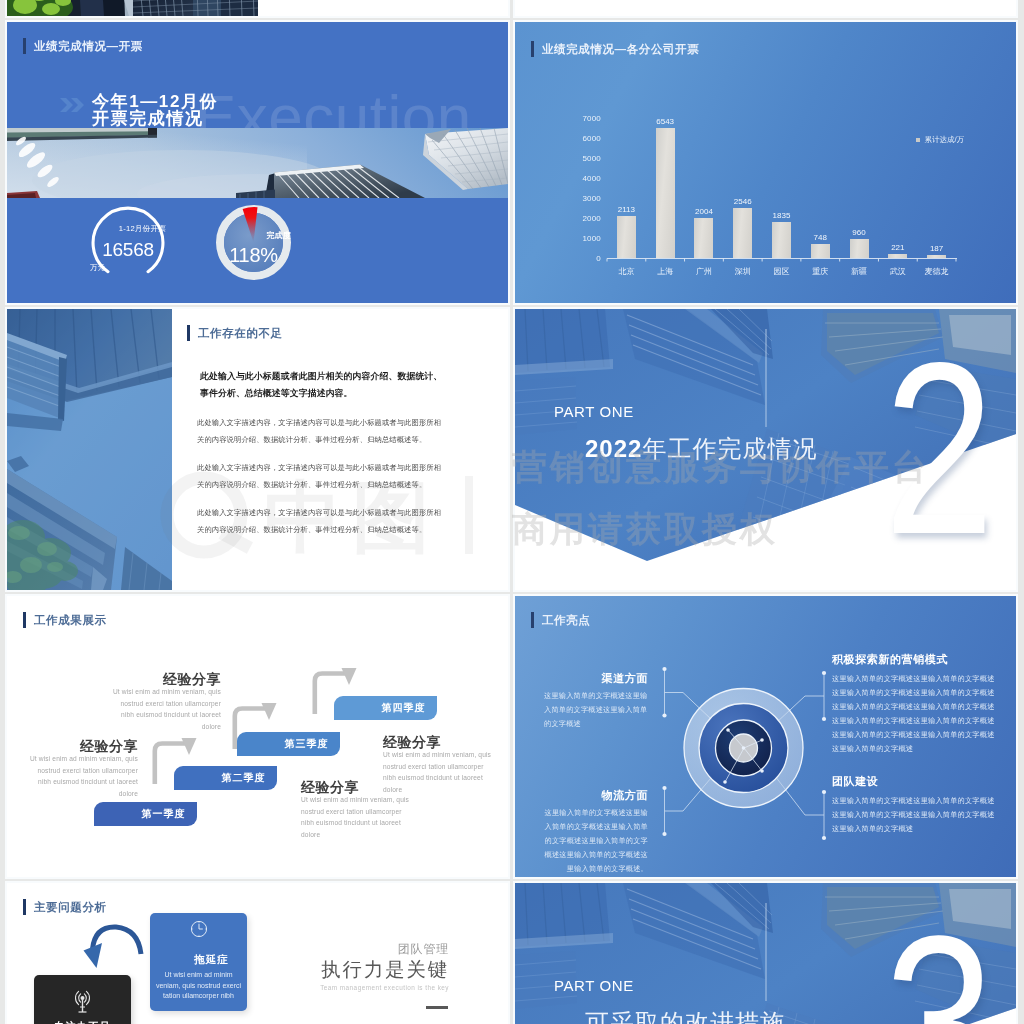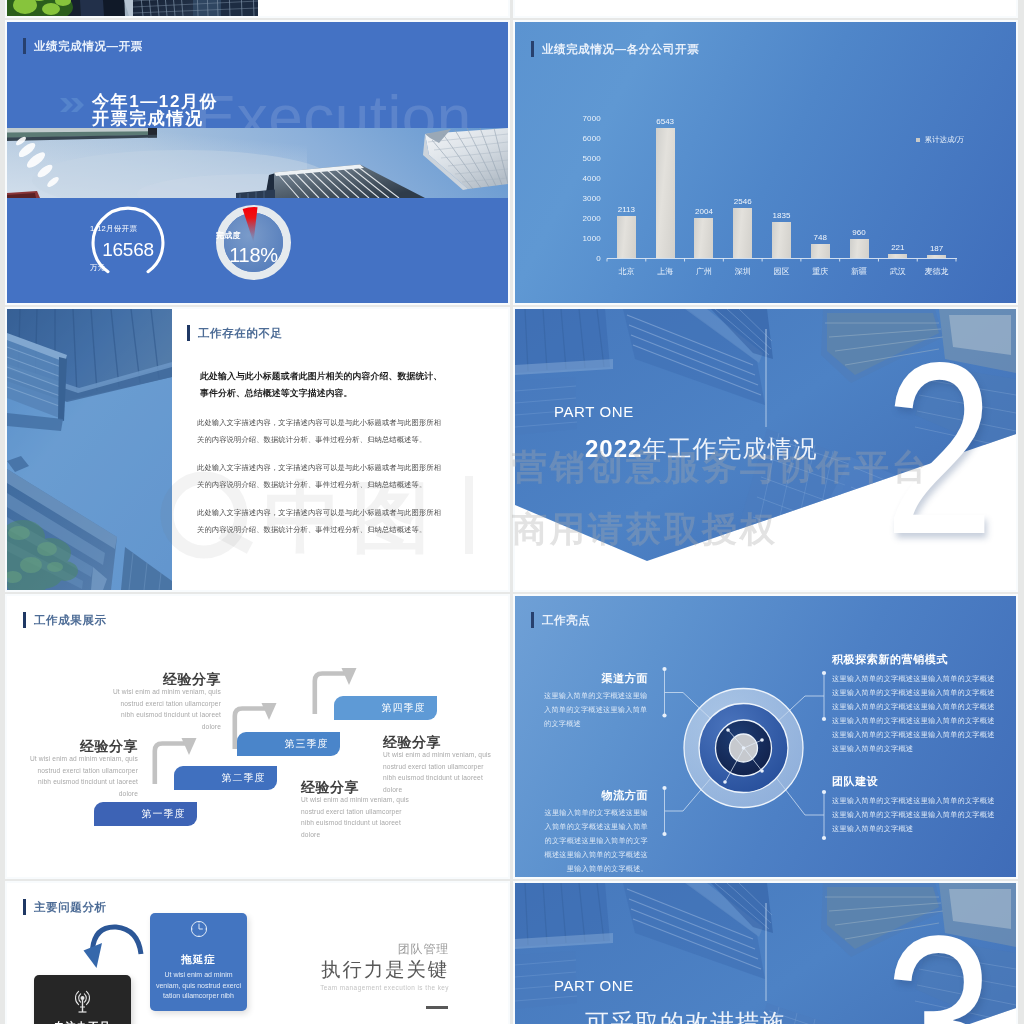--- a/index.html
+++ b/index.html
@@ -25,21 +25,21 @@
   #s1 .wm { position:absolute; left:188px; top:64px; font-size:62px; font-weight:400;
     color:rgba(255,255,255,.13); letter-spacing:.5px; line-height:1; }
   #s1 .sub { position:absolute; left:85px; top:71px; color:#fff; font-size:17px;
     font-weight:bold; line-height:17px; letter-spacing:1.6px; }
   #s1 .chev { position:absolute; left:53px; top:76px; width:26px; height:14px; }
   #s1 .photoband { position:absolute; left:0; top:106px; width:501px; height:70px;
     overflow:hidden; }
   #s1 .stats { position:absolute; left:0; top:0px; width:501px; height:281px; }
   .ring { position:absolute; width:76px; height:76px; }
   .ring svg { position:absolute; inset:0; }
-  .ring .rl { position:absolute; width:100%; text-align:left; color:#fff;
+  .ring .rl { position:absolute; width:100%; text-align:right; color:#fff;
     font-size:7.6px; top:19px; letter-spacing:.2px; line-height:10px; }
   .ring .rv { position:absolute; width:100%; text-align:center; color:#fff;
     font-size:19px; top:34px; letter-spacing:-.3px; font-weight:300; line-height:22px; }
   .ring .ru { position:absolute; width:100%; text-align:left; color:#fff;
     font-size:7.6px; top:58px; line-height:10px; }
 
   
   #s2 { background:linear-gradient(118deg,#5b93d0 0%,#5f98d3 22%,#4f86c9 52%,#3f6dbb 100%); }
   #s2 .chart { position:absolute; left:0; top:0; width:501px; height:281px; }
   #s2 .ylab { position:absolute; text-align:right; color:#eaf2fb; font-size:8px;
@@ -73,37 +73,37 @@
   .pagewm { position:absolute; left:0; top:0; width:1024px; height:1024px;
      pointer-events:none; z-index:50; }
   .pagewm .logo { position:absolute; left:160px; top:470px; }
   .pagewm .lic { position:absolute; left:512px; top:436px; width:530px;
      color:#a8a8a8; opacity:.33; mix-blend-mode:overlay;
      font-size:35px; font-weight:bold; letter-spacing:3px; line-height:62px; }
 
   
   #s5 { background:#fff; }
   #s5 .stepbar { position:absolute; width:103px; height:24px; color:#fff; font-size:10px;
-     font-weight:normal; letter-spacing:1px; display:flex; align-items:center;
+     font-weight:bold; letter-spacing:1px; display:flex; align-items:center;
      justify-content:center;
      border-radius:9px 0 9px 0;padding-left:36px; }
   #s5 .eh { position:absolute; font-size:14px; font-weight:bold; color:#3e3e3e;
      letter-spacing:.5px;font-family:Liberation Mono, monospace; }
   #s5 .eb { position:absolute; font-size:6.6px; color:#a8a8a8; line-height:11.6px;
      letter-spacing:.15px; }
 
   
   #s6 { background:linear-gradient(118deg,#6fa0d6 0%,#5e93cf 26%,#4d80c5 58%,#3f6cb8 100%); }
   #s6 .hh { position:absolute; color:#fff; font-size:11px; font-weight:bold; letter-spacing:.6px; }
   #s6 .hb { position:absolute; color:#dce8f7; font-size:7.2px; line-height:14px; letter-spacing:.2px; }
 
   
   #s7 { background:#fff; }
   #s7 .card { position:absolute; border-radius:5px; }
-  #s7 .cardblue { background:#4375c1; box-shadow:2px 3px 6px rgba(0,0,0,.13); }
+  #s7 .cardblue { background:#4375c1; box-shadow:2px 3px 6px rgba(0,0,0,.13);padding-left:13px; }
   #s7 .carddark { background:#262626; box-shadow:2px 3px 6px rgba(0,0,0,.16); }
   #s7 .cardtitle { position:absolute; width:100%; text-align:center; color:#fff;
      font-size:10.5px; font-weight:bold; letter-spacing:1px; }
   #s7 .cardbody { position:absolute; width:86px; left:5.5px; text-align:center;
      color:#e3ecf8; font-size:7px; line-height:10.5px; }
   #s7 .reyebrow { position:absolute; color:#9a9a9a; font-size:12px; letter-spacing:.8px; }
   #s7 .rhead { position:absolute; color:#585858; font-size:19.3px; letter-spacing:2px; }
   #s7 .rsub { position:absolute; color:#c3c3c3; font-size:6.4px; letter-spacing:.45px; }
   #s7 .rdash { position:absolute; width:22px; height:3px; background:#585858; }
 

